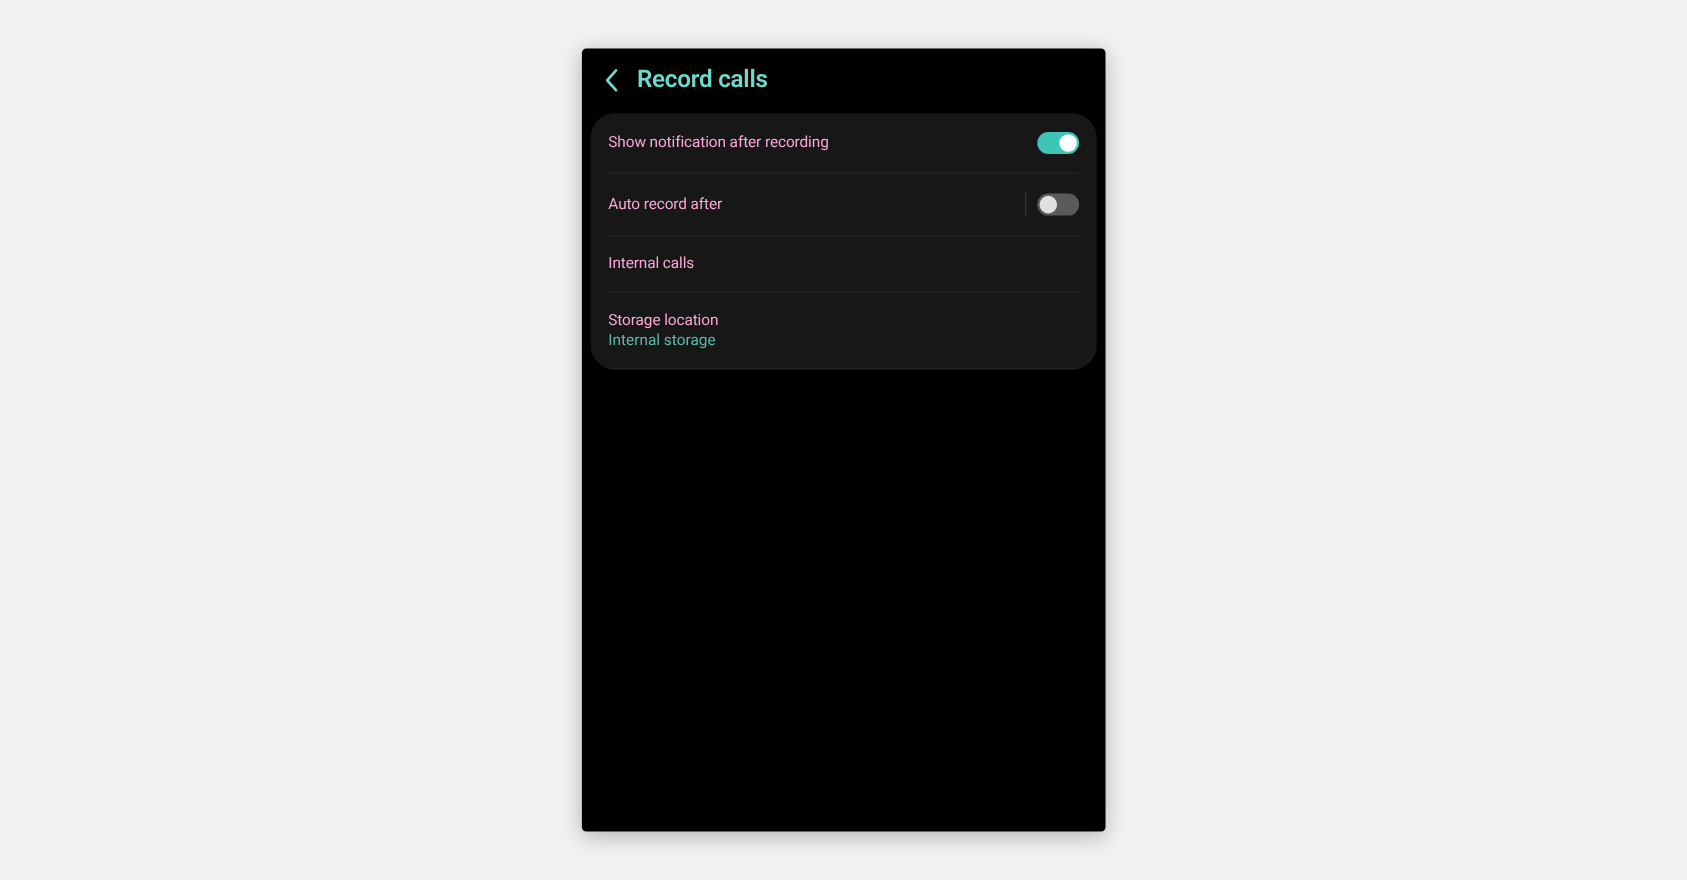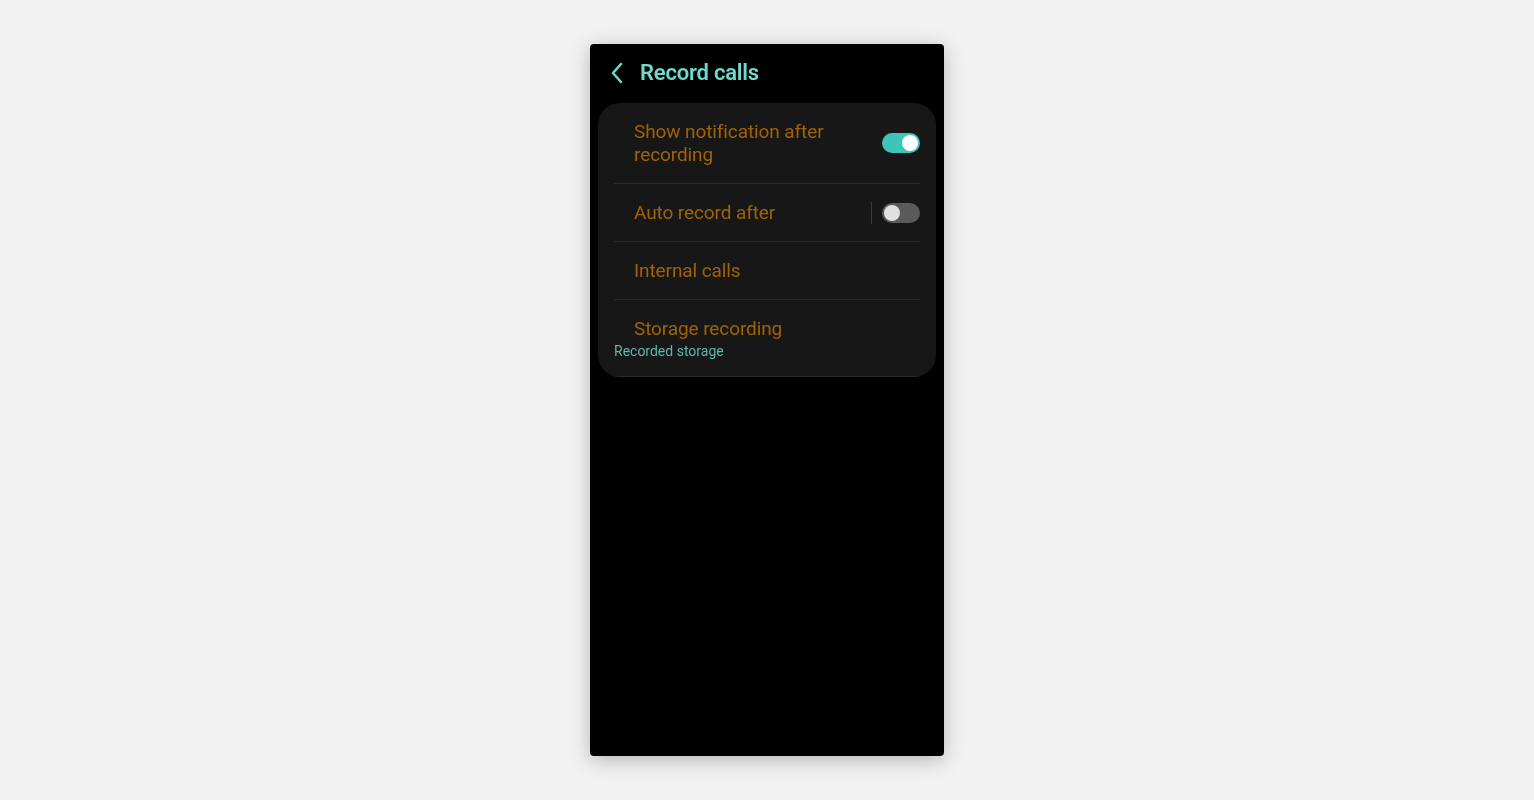--- a/index.html
+++ b/index.html
@@ -12,21 +12,21 @@
       width: 1534px;
       height: 800px;
       background: #f2f2f2;
       display: flex;
       align-items: center;
       justify-content: center;
       font-family: -apple-system, BlinkMacSystemFont, 'Segoe UI', Roboto, sans-serif;
     }
     
     .phone {
-      width: 354px;
+      width: 476px;
       height: 712px;
       background: #000;
       border-radius: 4px;
       box-shadow: 0 4px 20px rgba(0,0,0,0.25);
       overflow: hidden;
       display: flex;
       flex-direction: column;
     }
     
     .app-bar {
@@ -70,25 +70,24 @@
     }
     
     .row-inner {
       flex: 1;
       display: flex;
       flex-direction: column;
       gap: 3px;
     }
     
     .row-label {
-      color: #a16207;
-      font-size: 19px;
+      color: #f9a8d4;
+      font-size: 14px;
       font-weight: 400;
       letter-spacing: -0.1px;
-      margin-left: 20px;
     }
     
     .row-sublabel {
       color: #5fb8a8;
       font-size: 14px;
       font-weight: 400;
     }
     
     .divider {
       height: 1px;
@@ -179,22 +178,22 @@
     <div class="row">
       <div class="row-inner">
         <div class="row-label">Internal calls</div>
       </div>
     </div>
 
     <div class="divider"></div>
 
     <div class="row">
       <div class="row-inner">
-        <div class="row-label">Storage recording</div>
-        <div class="row-sublabel">Recorded storage</div>
+        <div class="row-label">Storage location</div>
+        <div class="row-sublabel">Internal storage</div>
       </div>
     </div>
 
     <div class="divider"></div>
 
 
   </div>
 
 </div>
 

